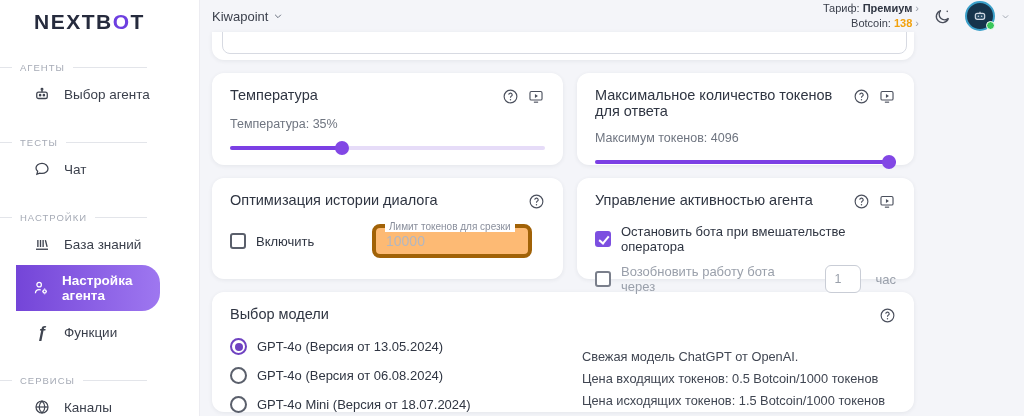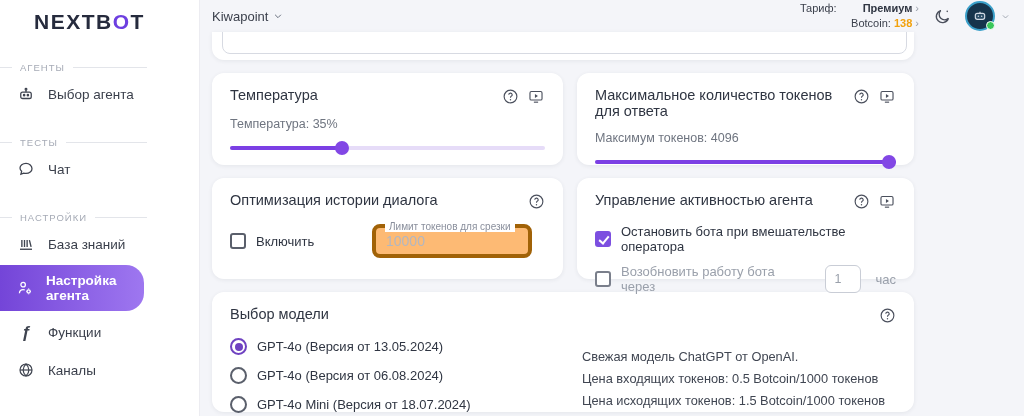--- a/index.html
+++ b/index.html
@@ -7,34 +7,34 @@
   body { font-family:"Liberation Sans","DejaVu Sans",sans-serif; background:#f4f5f9; color:#2f3542; }
   .app { position:relative; width:1024px; height:416px; display:flex; }
 
   
   .sidebar { width:200px; height:416px; background:#ffffff; border-right:1px solid #ececf1; flex:0 0 200px; position:relative; overflow:hidden; }
   .logo { padding:10px 0 0 34px; font-size:21px; font-weight:800; letter-spacing:1.5px; color:#262b3d; cursor:pointer; }
   .logo .accent { color:#6d3fe0; }
   .side-section { display:flex; align-items:center; color:#a6abb6; font-size:9.5px; letter-spacing:1px; margin:26px 0 4px 0; }
   .side-section .dash { width:12px; height:1px; background:#e3e5ea; margin-right:8px; }
   .side-section .line { flex:0 0 auto; width:0; flex-grow:1; height:1px; background:#e3e5ea; margin-left:8px; margin-right:52px; }
-  .side-item { display:flex; align-items:center; gap:12px; padding:7px 10px 7px 16px; font-size:13.5px; color:#3a3f4b; cursor:pointer; margin:4px 0; }
+  .side-item { display:flex; align-items:center; gap:12px; padding:7px 10px 7px 16px; font-size:13.5px; color:#3a3f4b; cursor:pointer; margin:4px 16px; }
   .side-item .ic { width:20px; height:20px; display:flex; align-items:center; justify-content:center; color:#3f4450; }
   .side-item.active { background:linear-gradient(90deg,#7445d8 0%,#9e77f0 100%); color:#ffffff; border-radius:0 18px 18px 0; width:144px; padding:8px 10px 8px 16px; font-weight:600; }
   .side-item.active .ic { color:#ffffff; }
   .fn-glyph { font-size:17px; font-style:italic; font-weight:700; line-height:1; }
 
   
   .main { flex:1; height:416px; padding:0 0 0 12px; position:relative; }
   .main-header { height:32px; display:flex; align-items:center; padding-right:14px; }
   .workspace { display:flex; align-items:center; gap:5px; font-size:13px; color:#3a3f4b; cursor:pointer; }
   .hdr-right { margin-left:auto; display:flex; align-items:center; gap:12px; }
   .tariff-block { text-align:right; font-size:11px; line-height:1.35; }
   .tariff-row { color:#3a3f4b; cursor:pointer; }
-  .tariff-row b { color:#2f3542;margin-left:23px; }
+  .tariff-row b { color:#2f3542; }
   .arrow { color:#9aa0ab; font-size:11px; }
   .botcoin-val { color:#f2a20d; font-weight:700; }
   .moon-btn { width:22px; height:22px; color:#4a4f5c; cursor:pointer; display:flex; align-items:center; justify-content:center; }
   .avatar-wrap { display:flex; align-items:center; gap:6px; cursor:pointer; }
   .avatar { width:30px; height:30px; border-radius:50%; background:#16344c; border:2px solid #3a9fc9; position:relative; display:flex; align-items:center; justify-content:center; }
   .status-dot { position:absolute; right:-2px; bottom:-1px; width:9px; height:9px; border-radius:50%; background:#39c75a; border:1.5px solid #ffffff; }
   .chev { color:#9aa0ab; }
 
   
   .content { padding-right:110px; }
@@ -154,20 +154,25 @@
       </span>
       <span>Настройка агента</span>
     </div>
     <div class="side-item">
       <span class="ic">
           <span class="fn-glyph">ƒ</span>
         </span>
       <span>Функции</span>
     </div>
 
+    <div class="side-section">
+      <span class="dash"></span>
+        <span>СЕРВИСЫ</span>
+        <span class="line"></span>
+    </div>
     <div class="side-item">
       <span class="ic">
         <svg width="18" height="18" viewBox="0 0 24 24" fill="none" stroke="currentColor" stroke-width="1.6">
             <circle cx="12" cy="12" r="8"></circle>
             <path d="M4 12h16"></path>
             <path d="M12 4c2.5 2.2 3.8 5 3.8 8S14.5 17.8 12 20c-2.5-2.2-3.8-5-3.8-8S9.5 6.2 12 4z"></path>
           </svg>
       </span>
       <span>Каналы</span>
     </div>

